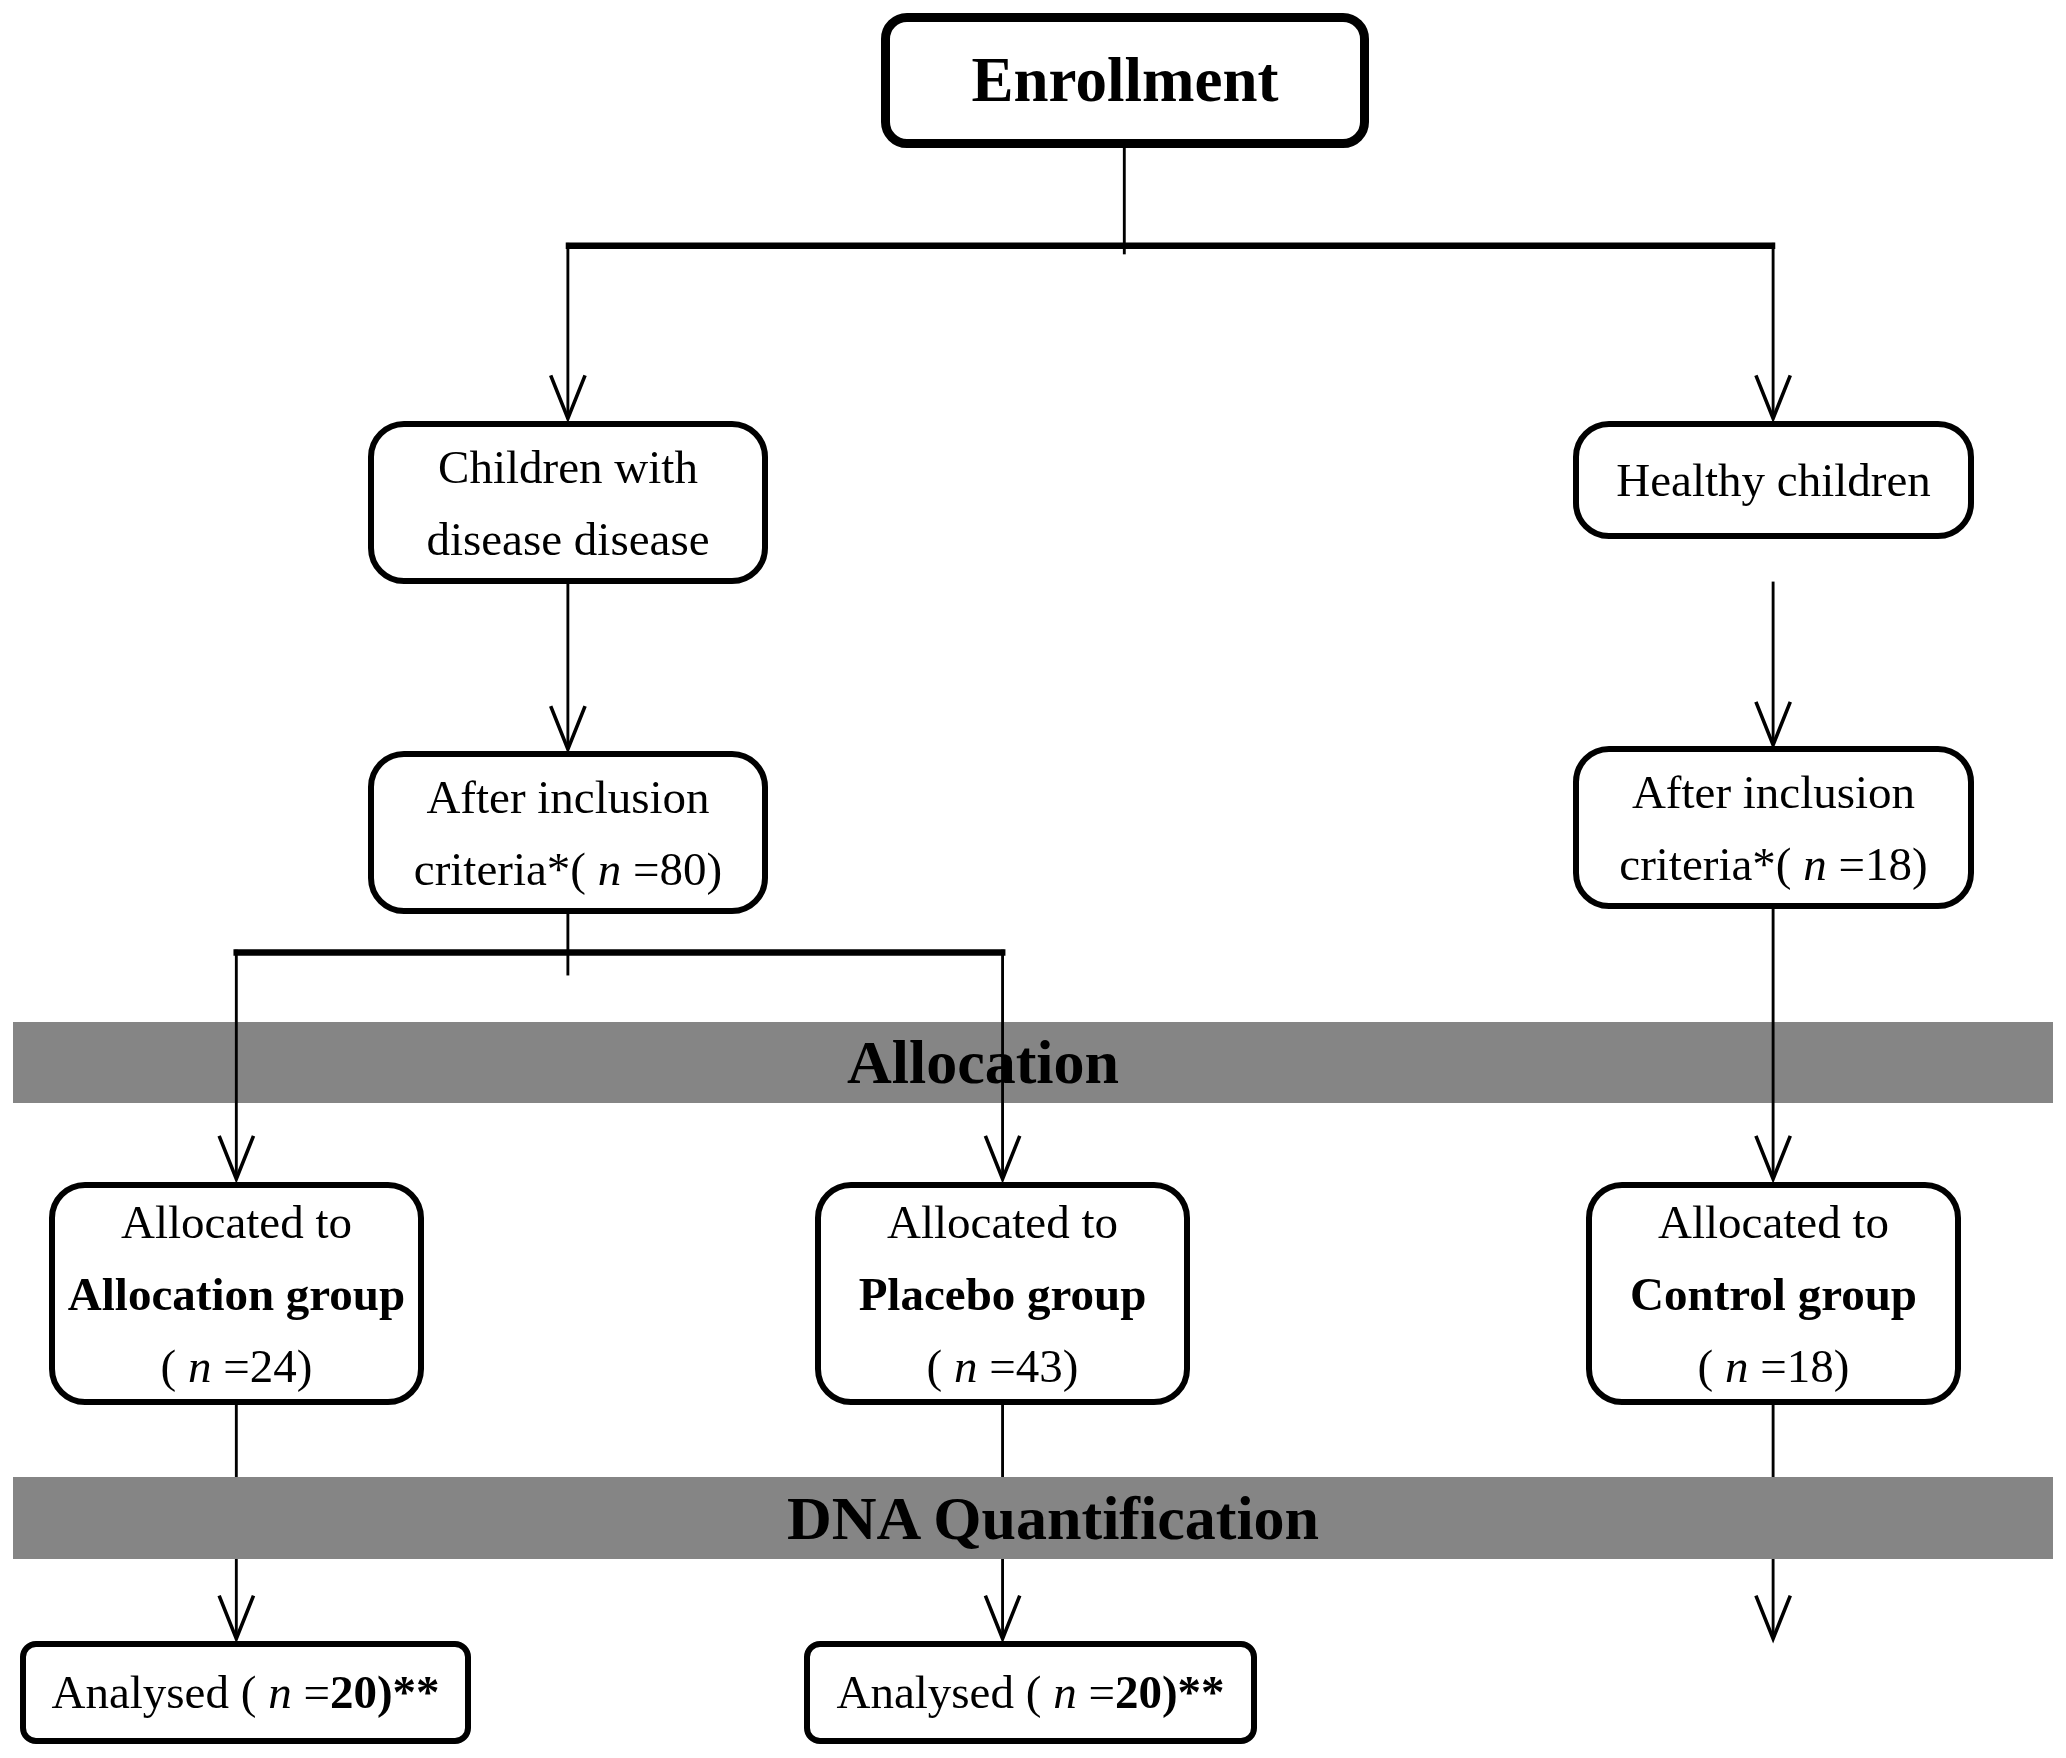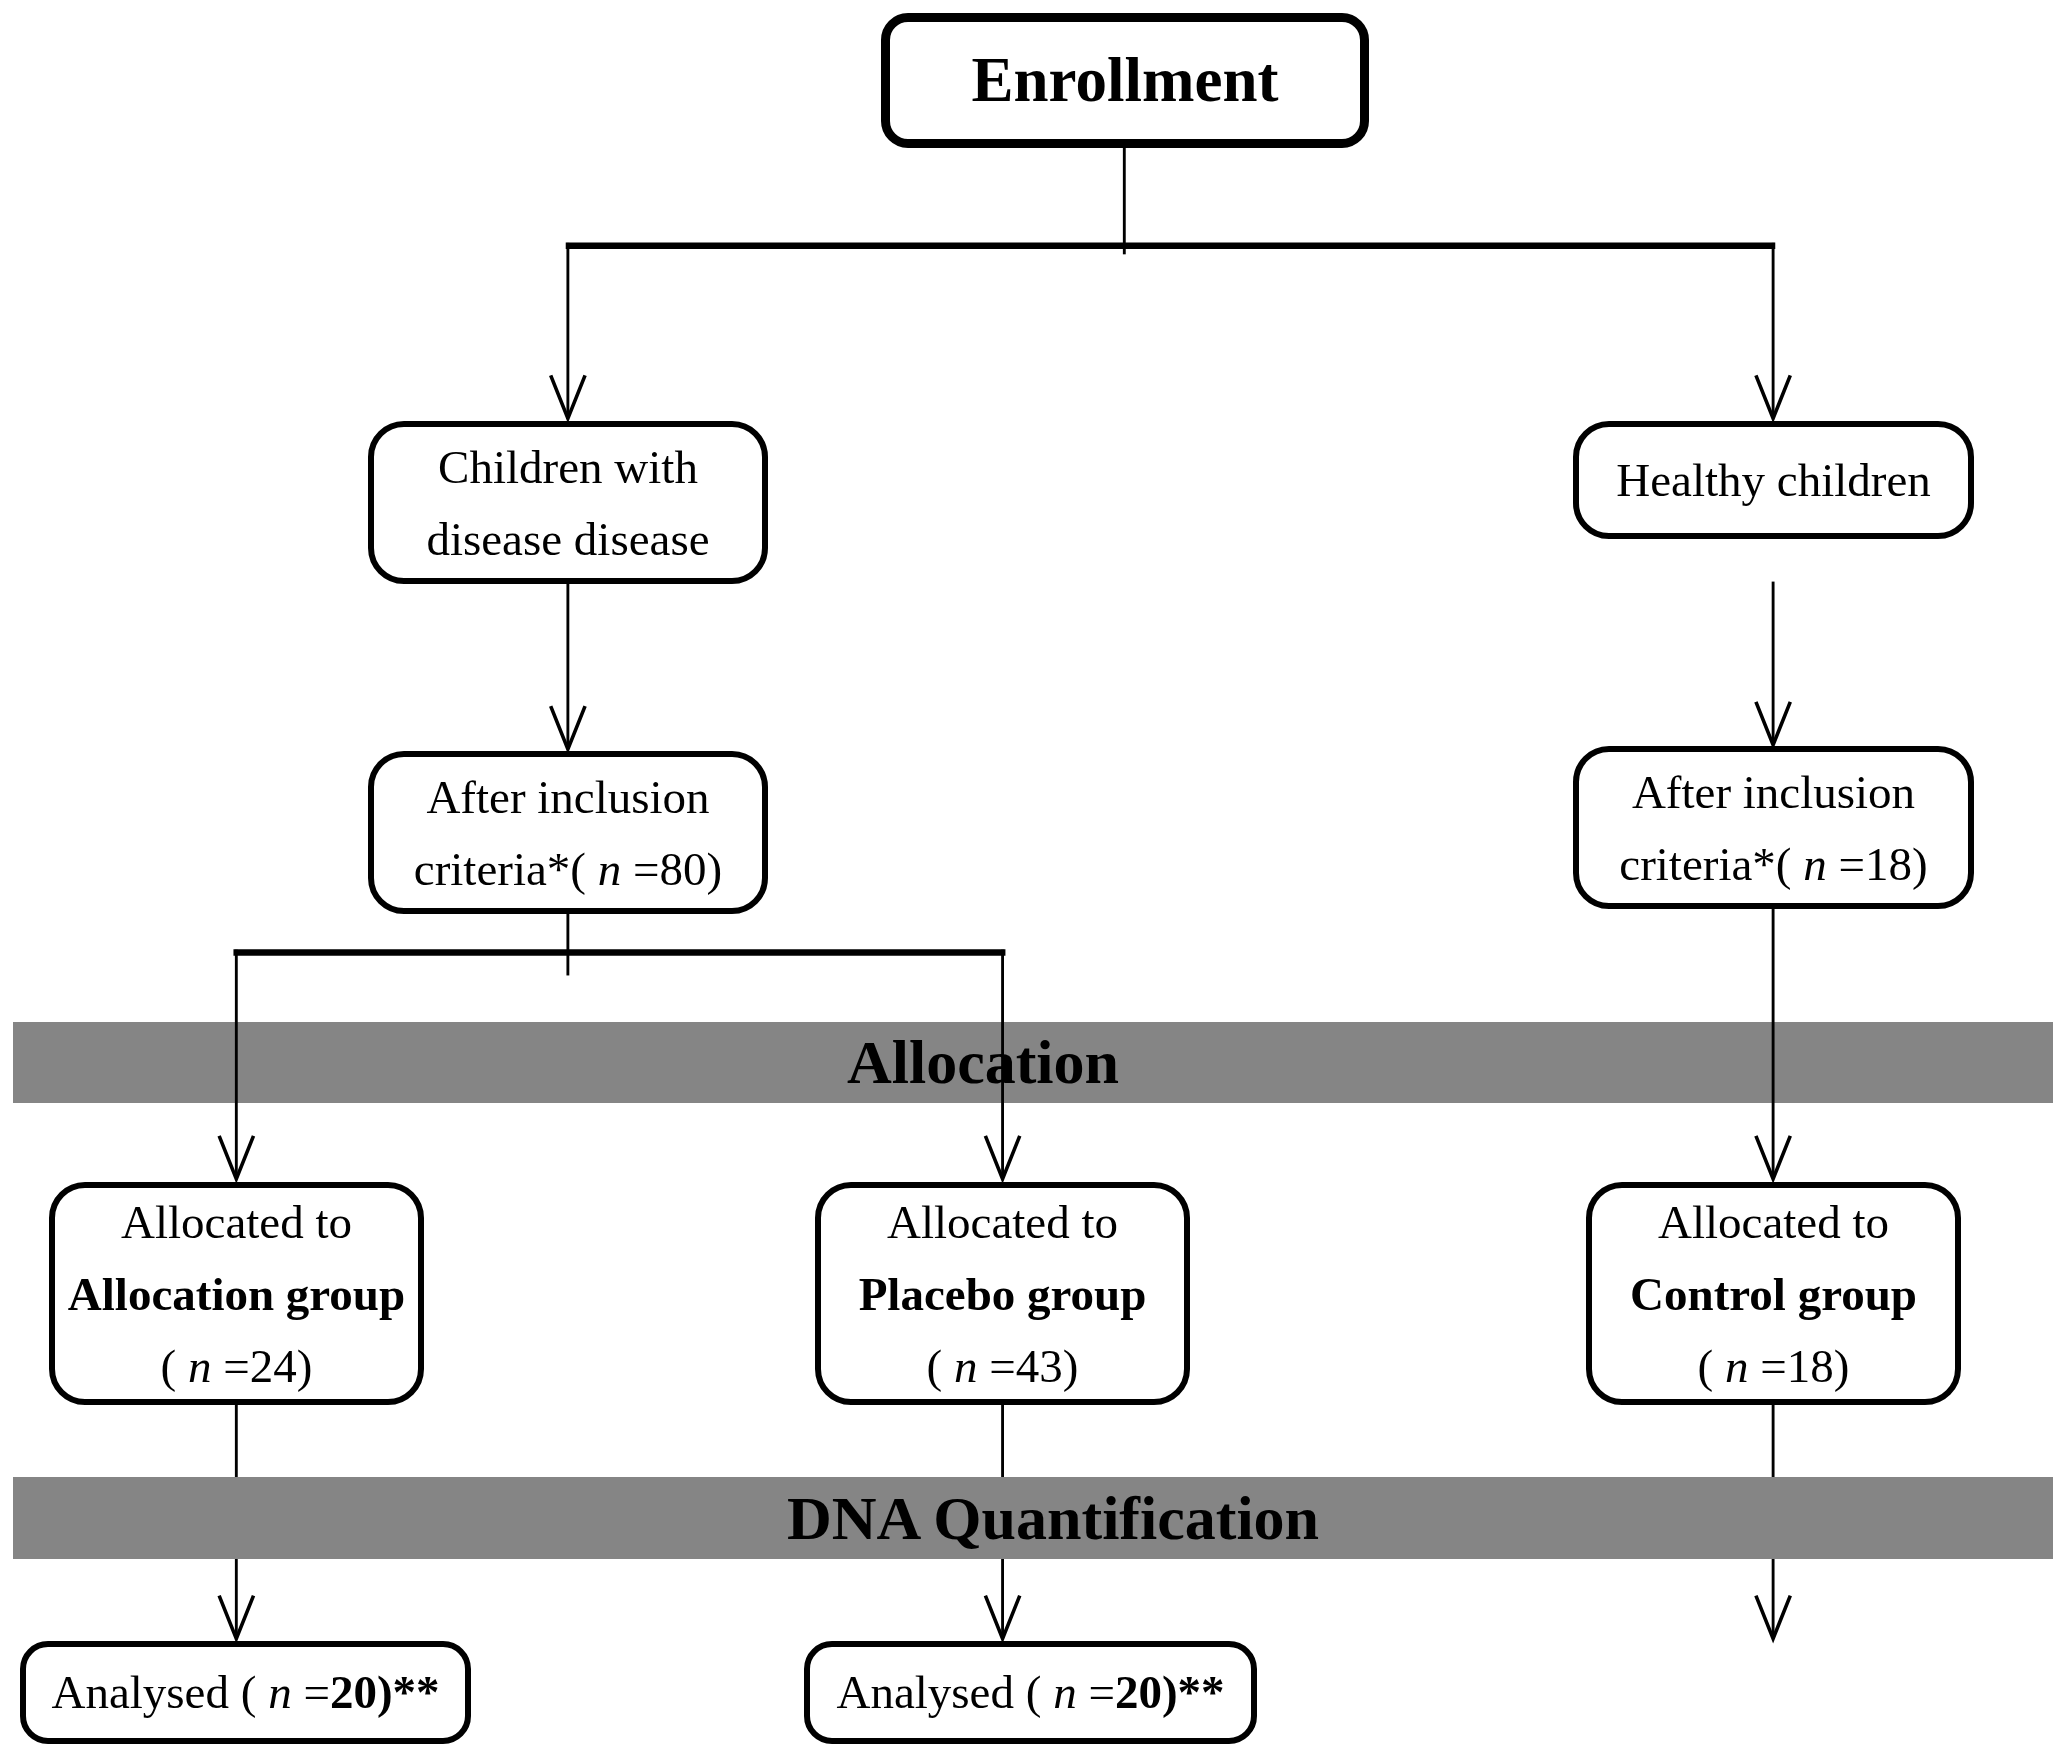--- a/index.html
+++ b/index.html
@@ -59,21 +59,21 @@
     white-space: nowrap;
   }
   .node--enrollment {
     border-width: 9.3px;
     border-radius: 27px;
     font-weight: bold;
     font-size: 63px;
     line-height: 1.1;
   }
   .node--analysed {
-    border-radius: 28px;
+    border-radius: 16px;
     flex-direction: row;
     line-height: 1.2;
   }
   .node i { font-style: italic; }
   .node .bold { font-weight: bold; }
 </style>
 </head>
 <body>
 
 <div class="canvas">
@@ -113,21 +113,21 @@
     <path d="M1376,2228 L1400,2288 L1424,2228" stroke-width="5"></path>
     <line x1="2476" y1="1958" x2="2476" y2="2282" stroke-width="4"></line>
     <path d="M2452,2228 L2476,2288 L2500,2228" stroke-width="5"></path>
   </svg>
 
   <div class="band band--dna"></div>
   <span class="band-label band-label--allocation">Allocation</span>
 
   <span class="band-label band-label--dna">DNA Quantification</span>
 
-  <div class="node node--enrollment" style="left:881px; top:13px; width:488px; height:135px;">
+  <div class="node node--enrollment" style="left:881px; top:13px; width:488px; height:135px;border-radius:26px;">
     <span>Enrollment</span>
   </div>
 
   <div class="node" style="left:368px; top:421px; width:400px; height:163px;justify-content:center;">
     <span>Children with</span>
     <span>disease disease</span>
   </div>
 
   <div class="node" style="left:1573px; top:421px; width:401px; height:118px;">
     <span>Healthy children</span>

